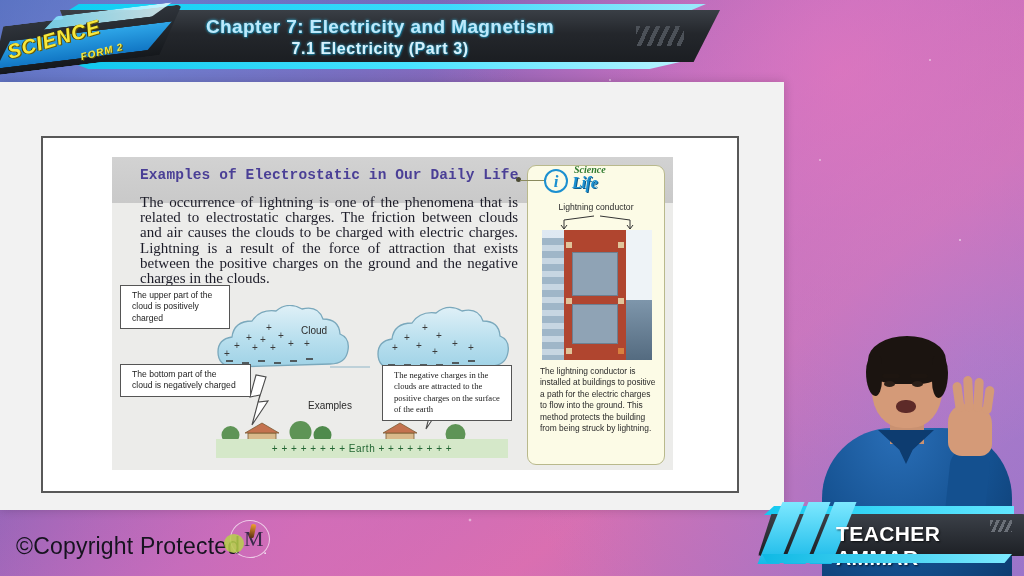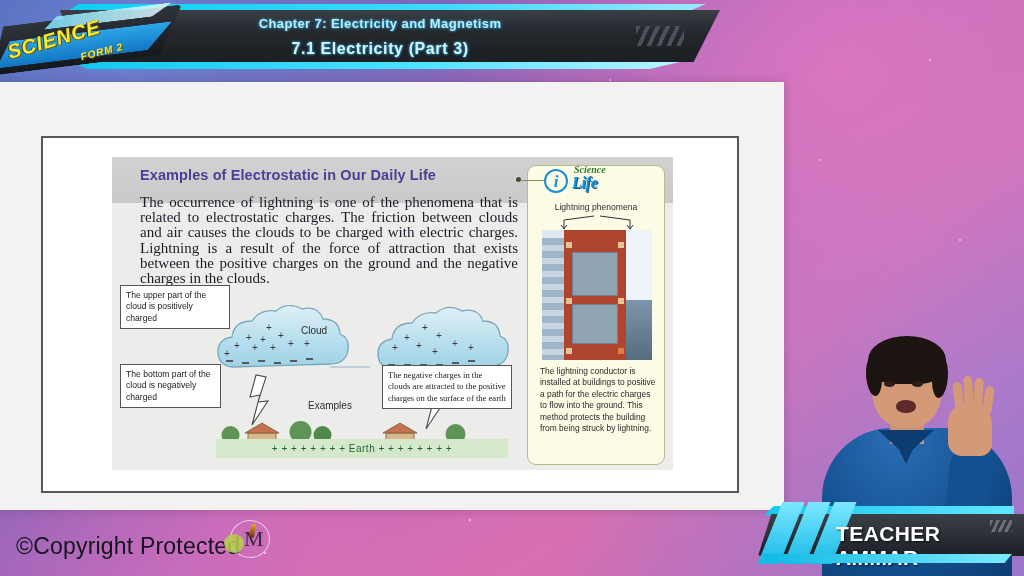--- a/index.html
+++ b/index.html
@@ -42,21 +42,21 @@
     box-shadow:0 2px 6px rgba(0,0,0,.45);}
   .hdr-cyan-top{position:absolute;left:66px;top:0px;width:640px;height:8px;
     background:linear-gradient(90deg,#0ad3f5,#3ae1ff 60%,#9bf0ff);
     clip-path:polygon(2% 0,100% 0,97% 100%,0 100%);opacity:.95;}
   .hdr-cyan-bot{position:absolute;left:70px;top:58px;width:610px;height:7px;
     background:linear-gradient(90deg,#10c8ee,#46e3ff 55%,#b6f3ff);
     clip-path:polygon(0 0,100% 0,95% 100%,3% 100%);}
   .hdr-slashes{position:absolute;right:38px;top:22px;width:48px;height:20px;
     background:repeating-linear-gradient(115deg,#4c5158 0 4px,transparent 4px 9px);}
   .hdr-title{position:absolute;left:60px;top:12px;width:640px;text-align:center;
-    font-size:13px;font-weight:bold;letter-spacing:.4px;
+    font-size:19px;font-weight:bold;letter-spacing:.4px;
     color:#bde9fb;text-shadow:0 0 3px #39c8f2, 1px 1px 0 #0a3d52, -1px 0 0 #0a3d52;}
   .hdr-sub{position:absolute;left:60px;top:36px;width:640px;text-align:center;
     font-size:16px;font-weight:bold;letter-spacing:.6px;
     color:#d5f2fd;text-shadow:0 0 3px #39c8f2, 1px 1px 0 #0a3d52;}
 
   
   .badge{position:absolute;left:-8px;top:2px;width:210px;height:68px;}
   .badge-dark{position:absolute;left:0;top:10px;width:190px;height:48px;
     background:linear-gradient(180deg,#2f343b,#15181c);
     clip-path:polygon(6% 0,100% 0,88% 100%,0 100%);
@@ -79,21 +79,21 @@
     background:#f2f2f2;box-shadow:0 0 10px rgba(0,0,0,.18);}
   .content-box{position:absolute;left:41px;top:54px;width:698px;height:357px;
     background:#fff;border:2px solid #585858;}
 
   
   .page{position:absolute;left:69px;top:19px;width:561px;height:313px;
     background:#ececea;overflow:hidden;}
   .page-head{position:absolute;left:0;top:0;width:100%;height:46px;
     background:linear-gradient(180deg,#d2d2d2,#c9c9c9);}
   .page-title{position:absolute;left:28px;top:10px;font-size:14.5px;font-weight:bold;
-    color:#4a3f96;letter-spacing:.1px;}
+    color:#4a3f96;letter-spacing:.1px;font-family:Liberation Mono, monospace;}
   .page-body{position:absolute;left:28px;top:38px;width:378px;
     font-family:"Liberation Serif",serif;font-size:15px;line-height:15.2px;
     color:#1c1c28;text-align:justify;}
 
   
   .info-card{position:absolute;left:415px;top:8px;width:138px;height:300px;
     background:#fcfbe6;border:1.4px solid #b9b98c;border-radius:9px;}
   .info-logo{position:absolute;left:10px;top:-2px;width:120px;height:34px;}
   .info-i{position:absolute;left:6px;top:5px;width:24px;height:24px;border-radius:50%;
     border:2.4px solid #1b8fd0;color:#1b8fd0;font-family:"Liberation Serif",serif;
@@ -117,23 +117,23 @@
   .side-l{position:absolute;left:0;top:8px;width:22px;height:122px;
     background:repeating-linear-gradient(180deg,#9fb6c8 0 7px,#c7d6e2 7px 13px);}
   .side-r{position:absolute;left:84px;top:70px;width:26px;height:60px;
     background:linear-gradient(180deg,#7e96ab,#546b80);}
   .sky{position:absolute;left:84px;top:0;width:26px;height:70px;background:#eef3f7;}
   .info-text{position:absolute;left:12px;top:200px;width:116px;
     font-size:8.4px;line-height:11.4px;color:#2a2a2a;}
 
   
   .callout{position:absolute;background:#fff;border:1.3px solid #555;
-    font-size:8.6px;line-height:11.4px;color:#1b1b1b;padding:4px 5px;}
+    font-size:8.6px;line-height:11.4px;color:#1b1b1b;padding:4px 11px;}
   .co-top{left:8px;top:128px;width:110px;}
-  .co-bot{left:8px;top:207px;width:101px;}
+  .co-bot{left:8px;top:207px;width:131px;}
   .co-right{left:270px;top:208px;width:130px;font-family:Liberation Serif, serif;}
 
   
   .cloudwrap{position:absolute;left:96px;top:148px;width:330px;height:160px;}
   .lbl{position:absolute;font-size:10px;color:#2b2b2b;}
 
   
   .earth{position:absolute;left:104px;top:282px;width:292px;height:19px;
     background:#d5e8c9;display:flex;align-items:center;justify-content:center;
     font-size:10px;color:#263; letter-spacing:.5px;}
@@ -329,21 +329,21 @@
 
     <div class="info-card">
       <div class="info-logo">
         <div class="info-dot"></div>
         <div class="info-lead"></div>
         <div class="info-i">i</div>
         <div class="info-sci">Science</div>
         <div class="info-info">Life</div>
       </div>
 
-      <div class="cond-label">Lightning phenomena</div>
+      <div class="cond-label">Lightning conductor</div>
 
       <svg class="cond-arrows" viewBox="0 0 94 16">
         <path d="M14 15 L14 6 L44 2" stroke="#333" stroke-width="1" fill="none"></path>
         <path d="M11 11 L14 15 L17 11" stroke="#333" stroke-width="1" fill="none"></path>
         <path d="M80 15 L80 6 L50 2" stroke="#333" stroke-width="1" fill="none"></path>
         <path d="M77 11 L80 15 L83 11" stroke="#333" stroke-width="1" fill="none"></path>
       </svg>
 
       <div class="photo">
         <div class="sky"></div>

